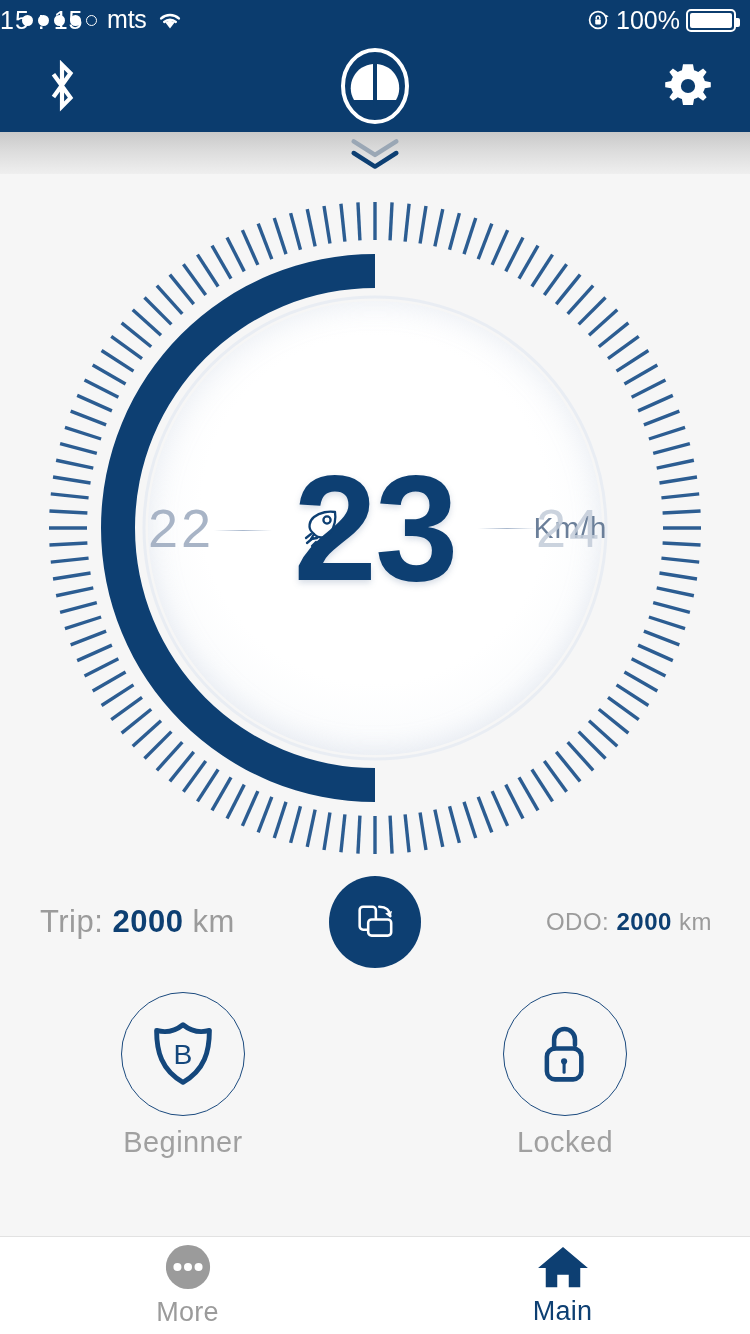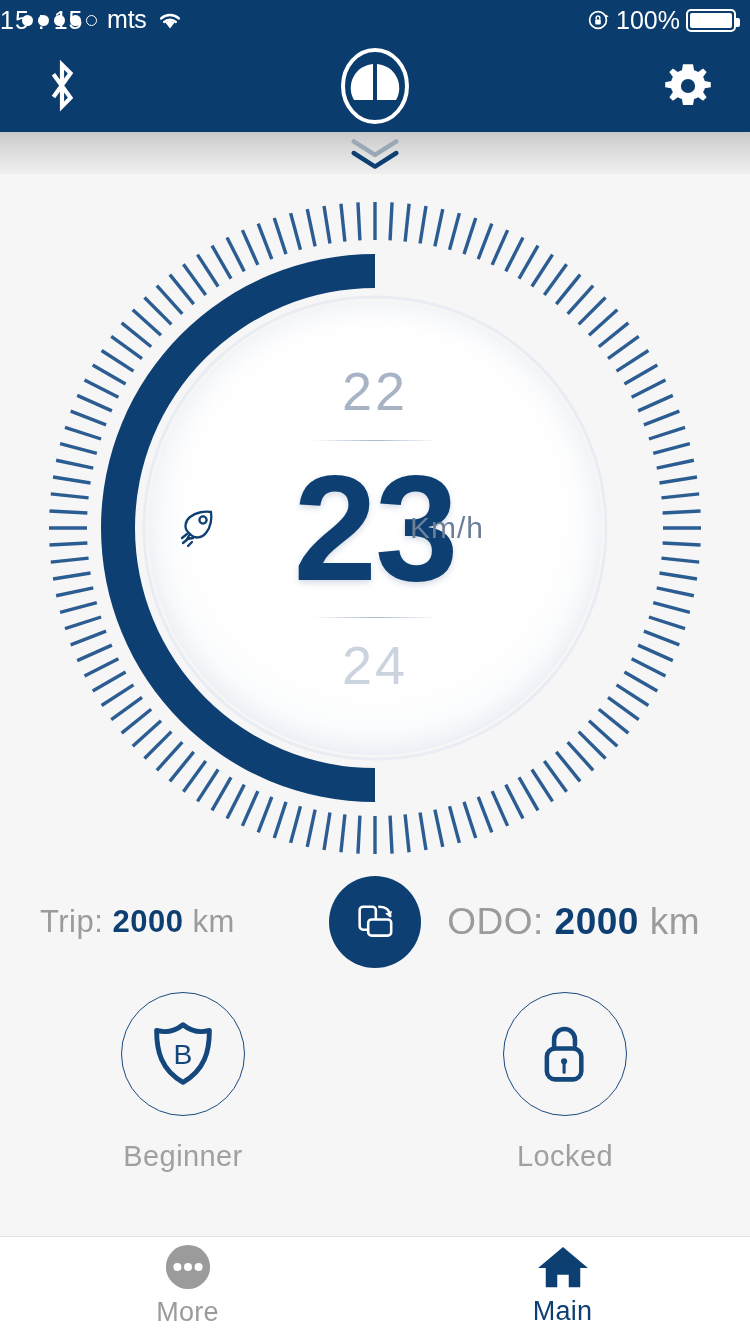--- a/index.html
+++ b/index.html
@@ -125,22 +125,22 @@
     width: 454px; height: 454px; border-radius: 50%;
     background:
       radial-gradient(circle at 50% 46%,
         #ffffff 0%, #ffffff 52%, #fbfcfd 66%,
         #eef1f6 84%, #dfe5ee 95%, #d6dde9 100%);
     box-shadow: inset 0 0 30px rgba(160,175,200,0.20);
   }
 
   .speed-stack {
     position: absolute; inset: 0;
-    display: flex; flex-direction: column;
-    align-items: center; justify-content: center;
+    display: flex; flex-direction: row;
+    align-items: center; 
   }
   .speed-prev, .speed-next {
     font-size: 54px; font-weight: 400;
     letter-spacing: 3px;
     line-height: 1;
   }
   .speed-prev { color: #9aa8bd; opacity: 0.85; }
   .speed-next { color: #c3ccd9; opacity: 0.85; }
 
   .speed-rule {
@@ -175,22 +175,22 @@
   .trip-row {
     position: absolute; top: 700px; left: 0;
     width: 750px; height: 96px;
     display: flex; align-items: center;
   }
   .trip-left {
     position: absolute; left: 40px;
     font-size: 31px; letter-spacing: 0.5px;
   }
   .trip-right {
-    position: absolute; right: 50px;
-    font-size: 37px; letter-spacing: 0.5px;
+    position: absolute; right: 38px;
+    font-size: 24px; letter-spacing: 0.5px;
   }
   .mut { color: #9b9b9b; }
   .val { color: #0d3f72; font-weight: 700; }
   .reset-btn {
     position: absolute; left: 50%; top: 50%;
     transform: translate(-50%, -50%);
     width: 92px; height: 92px; border-radius: 50%;
     background: #0d3f72;
     display: flex; align-items: center; justify-content: center;
     border: none; cursor: pointer;
@@ -207,21 +207,21 @@
   }
   .mode-cell.left { left: 58px; }
   .mode-cell.right { left: 440px; }
   .mode-circle {
     width: 124px; height: 124px; border-radius: 50%;
     border: 1.6px solid #1b4a7e;
     display: flex; align-items: center; justify-content: center;
     background: transparent;
   }
   .mode-label {
-    margin-top: 24px;
+    margin-top: 10px;
     font-size: 29px; color: #a0a0a0; letter-spacing: 0.4px;
   }
 
   
   .tab-bar {
     position: absolute; bottom: 0; left: 0;
     width: 750px; height: 98px;
     background: #ffffff;
     border-top: 1px solid #e2e2e2;
     display: flex;

